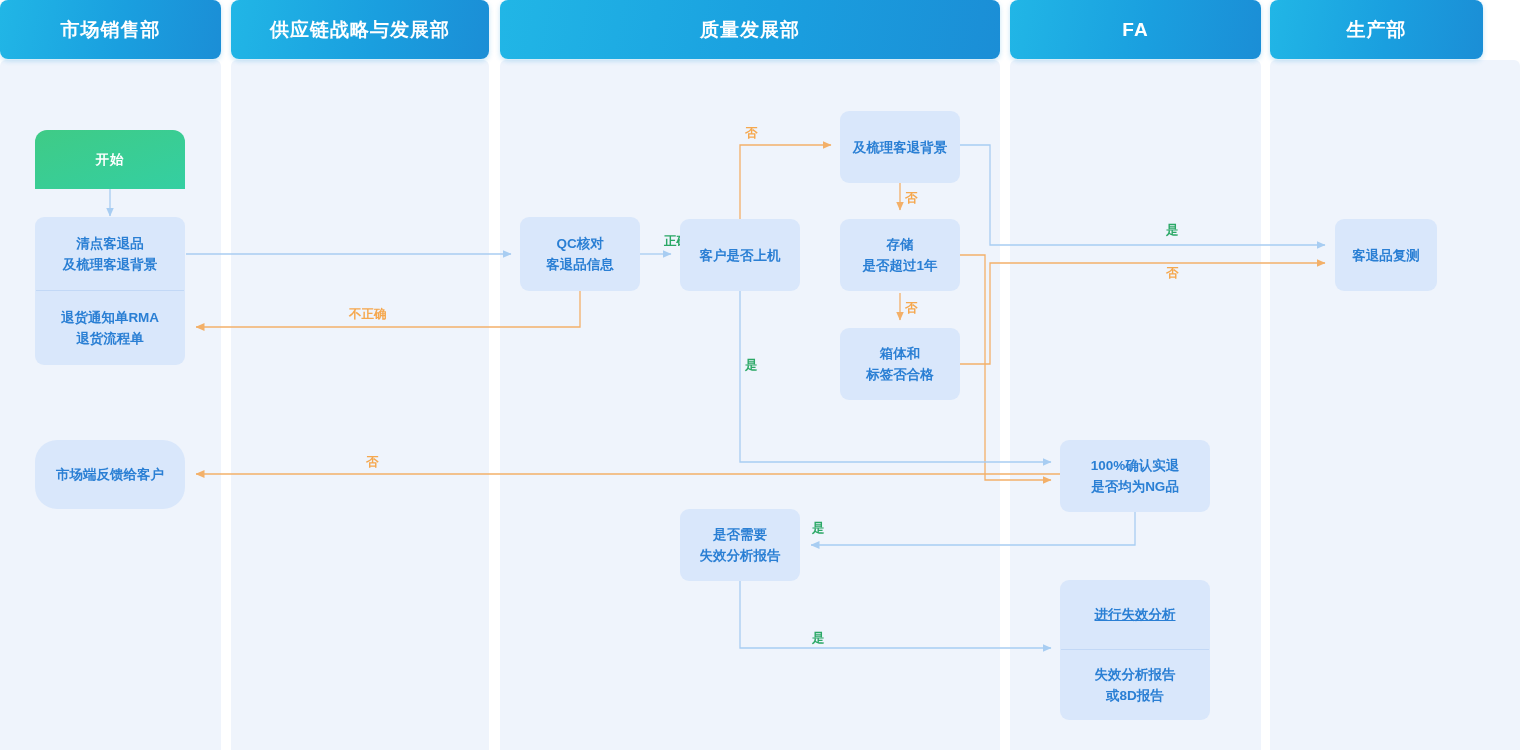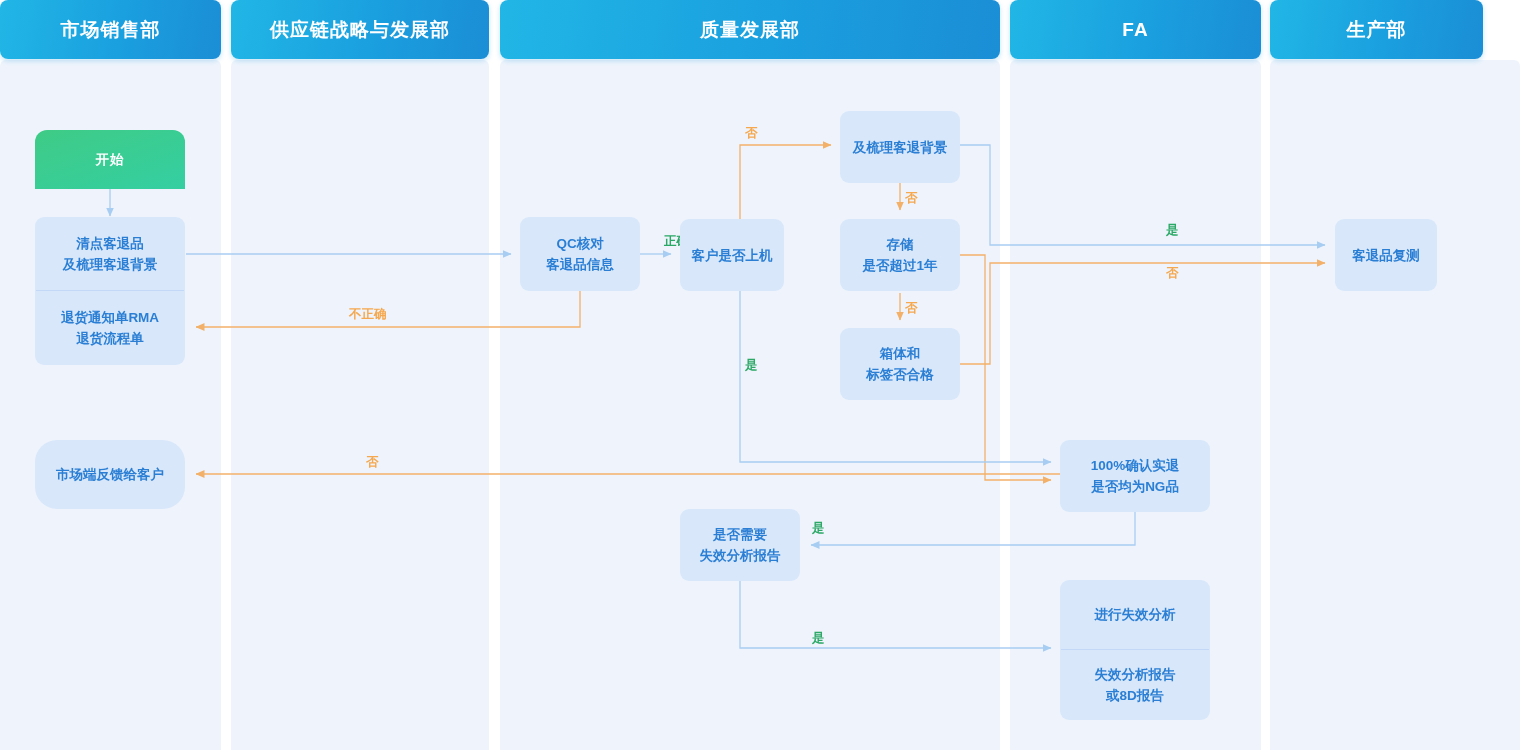--- a/index.html
+++ b/index.html
@@ -128,33 +128,33 @@
   <div class="stack" style="left:35px;top:217px;width:150px;height:148px;">
     <div class="cell" style="height:73px;">清点客退品<br>及梳理客退背景</div>
     <div class="divider"></div>
     <div class="cell" style="height:74px;">退货通知单RMA<br>退货流程单</div>
   </div>
 
   <div class="node" style="left:35px;top:440px;width:150px;height:69px;border-radius:22px;">市场端反馈给客户</div>
 
   <div class="node" style="left:520px;top:217px;width:120px;height:74px;">QC核对<br>客退品信息</div>
 
-  <div class="node" style="left:680px;top:219px;width:104px;height:72px;">客户是否上机</div>
+  <div class="node" style="left:680px;top:219px;width:120px;height:72px;">客户是否上机</div>
 
   <div class="node" style="left:840px;top:111px;width:120px;height:72px;">及梳理客退背景</div>
 
   <div class="node" style="left:840px;top:219px;width:120px;height:72px;">存储<br>是否超过1年</div>
 
   <div class="node" style="left:840px;top:328px;width:120px;height:72px;">箱体和<br>标签否合格</div>
 
   <div class="node" style="left:680px;top:509px;width:120px;height:72px;">是否需要<br>失效分析报告</div>
 
   <div class="node" style="left:1060px;top:440px;width:150px;height:72px;">100%确认实退<br>是否均为NG品</div>
 
   <div class="stack" style="left:1060px;top:580px;width:150px;height:140px;">
-    <div class="cell" style="height:69px;">进行失效分析</div>
+    <div class="cell" style="height:69px;text-decoration:underline;">进行失效分析</div>
     <div class="divider"></div>
     <div class="cell" style="height:70px;">失效分析报告<br>或8D报告</div>
   </div>
 
   <div class="node" style="left:1335px;top:219px;width:102px;height:72px;">客退品复测</div>
 
 </div>
 
 </body></html>

